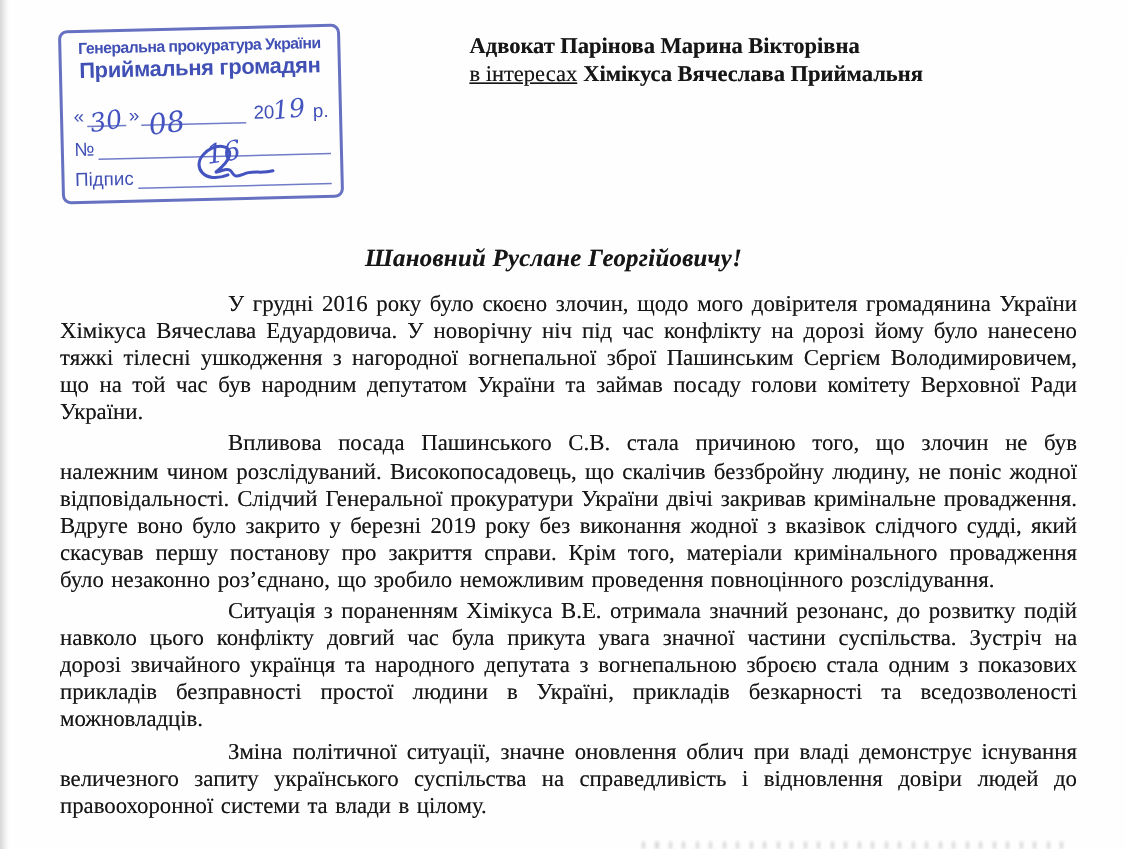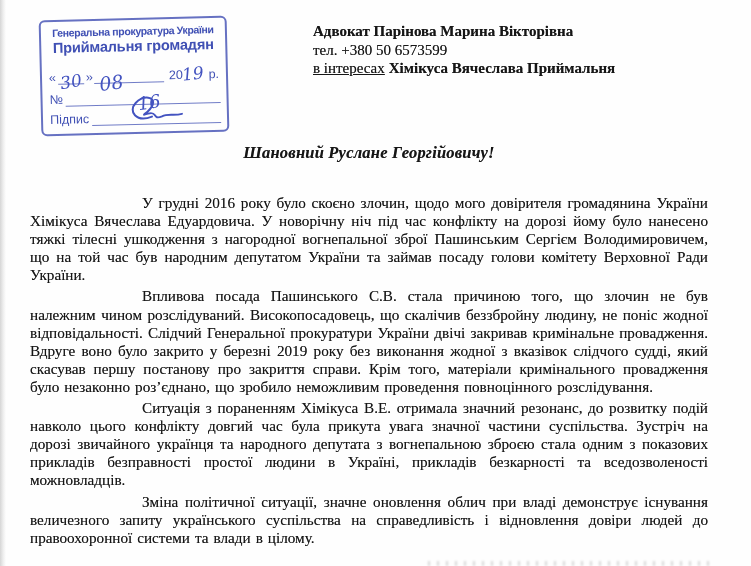--- a/index.html
+++ b/index.html
@@ -64,28 +64,28 @@
     position:absolute;left:313px;top:8px;width:420px;
     font-size:15px;line-height:18.6px;
     text-shadow:0 0 .3px rgba(0,0,0,.55);
   }
   .addr .b{font-weight:700;}
   .addr .block2{margin-top:14px;}
   .gap-after{margin-right:4px;text-decoration:underline;}
 
   
   .salutation{
-    position:absolute;left:30px;width:678px;top:143px;
+    position:absolute;left:30px;width:678px;top:162px;
     text-align:center;
     font-weight:700;font-style:italic;font-size:16.5px;
     letter-spacing:.2px;
     text-shadow:0 0 .3px rgba(0,0,0,.5);
   }
   .body-text{
-    position:absolute;left:30px;top:194px;width:678px;
+    position:absolute;left:40px;top:194px;width:678px;
     font-size:15.2px;line-height:18.1px;
     text-align:justify;
     text-shadow:0 0 .3px rgba(0,0,0,.5);
   }
   .body-text p{
     margin:0 0 3px 0;
     text-indent:112px;
     word-spacing:1.2px;
   }
   
@@ -128,21 +128,20 @@
         <svg class="sig-svg" width="70" height="30" viewBox="0 0 70 30">
           <path d="M30 24 C14 30 6 18 14 10 C22 2 34 4 31 12 C28 20 16 24 26 21 C36 18 30 28 40 24 C46 21 52 24 60 22" fill="none" stroke="#4353c0" stroke-width="2" stroke-linecap="round"></path>
         </svg>
       </span>
     </div>
   </div>
 
   <div class="addr">
     <div class="block2">
       <div class="b">Адвокат Парінова Марина Вікторівна</div>
-      <div>тел. +380 50 6573599</div>
       <div>
         <span class="gap-after">в інтересах</span><span class="b">Хімікуса Вячеслава Приймальня</span>
       </div>
     </div>
   </div>
 
   <div class="salutation">Шановний Руслане Георгійовичу!</div>
 
   <div class="body-text">
     <p>У грудні 2016 року було скоєно злочин, щодо мого довірителя громадянина України Хімікуса Вячеслава Едуардовича. У новорічну ніч під час конфлікту на дорозі йому було нанесено тяжкі тілесні ушкодження з нагородної вогнепальної зброї Пашинським Сергієм Володимировичем, що на той час був народним депутатом України та займав посаду голови комітету Верховної Ради України.</p>

